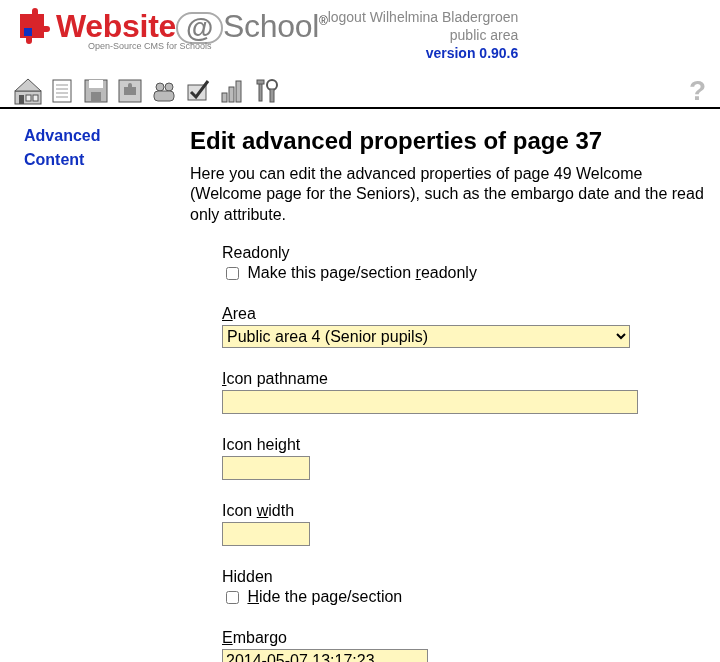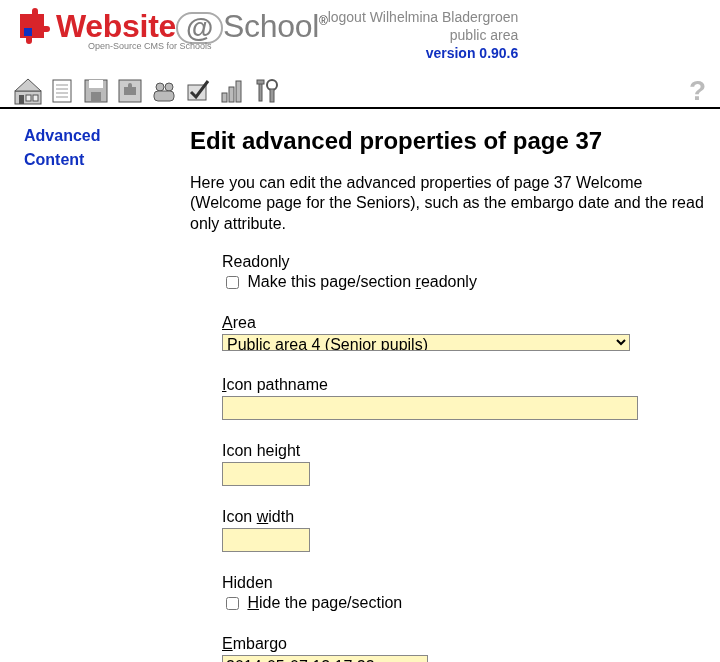--- a/index.html
+++ b/index.html
@@ -20,28 +20,28 @@
   .toolbar .icons{display:flex;gap:6px;}
   .toolbar .spacer{flex:1;}
   .tb-icon{width:28px;height:28px;display:flex;align-items:center;justify-content:center;}
   .help-icon{font-size:28px;font-weight:bold;color:#bbb;}
   .main{display:flex;}
   .sidebar{width:162px;padding:18px 0 0 24px;}
   .sidebar h2{font-size:26px;font-weight:bold;margin:0 0 20px 0;}
   .sidebar a{display:block;color:#1030C0;font-size:16px;text-decoration:none;margin-bottom:6px;font-weight:bold;}
   .sidebar a.active{}
   .content{flex:1;padding:18px 14px 0 4px;}
-  .content h1{font-size:24px;font-weight:bold;margin:0 0 18px 0;}
+  .content h1{font-size:24px;font-weight:bold;margin:0 0 9px 0;}
   .intro{font-size:16px;line-height:1.3;margin-bottom:18px;}
   .field-group{margin-bottom:22px;margin-left:32px;}
   .field-label{font-size:16px;margin-bottom:2px;}
   .chk-row{font-size:16px;}
   .chk-row input{margin-right:4px;vertical-align:middle;}
   .yellow-input{background:#FFF7BF;border:1px solid #888;font-size:16px;font-family:inherit;padding:1px 3px;height:20px;}
-  .yellow-select{background:#FFF7BF;border:1px solid #888;font-size:16px;font-family:inherit;height:17px;}
+  .yellow-select{background:#FFF7BF;border:1px solid #888;font-size:16px;font-family:inherit;height:23px;}
   .under{text-decoration:underline;}
   svg{display:block;}
 </style>
 </head>
 <body>
 
 <div class="header">
   <div class="logo">
     <svg width="42" height="40" viewBox="0 0 42 40">
       <path d="M6 6 h12 v-3 a3 3 0 0 1 6 0 v3 h6 v12 h3 a3 3 0 0 1 0 6 h-3 v6 h-12 v3 a3 3 0 0 1 -6 0 v-3 h-6 z" fill="#D8242A"></path>
@@ -128,21 +128,21 @@
 </div>
 
 <div class="main">
   <div class="sidebar">
     <a href="#" class="active">Advanced</a>
     <a href="#">Content</a>
   </div>
 
   <div class="content">
     <h1>Edit advanced properties of page 37</h1>
-    <div class="intro">Here you can edit the advanced properties of page 37 Welcome (Welcome page for the Seniors), such as the embargo date and the read only attribute.</div>
+    <div class="intro">Here you can edit the advanced properties of page 49 Welcome (Welcome page for the Seniors), such as the embargo date and the read only attribute.</div>
 
     <div class="field-group">
       <div class="field-label">Readonly</div>
       <div class="chk-row">
         <input type="checkbox" style="">
         <span>Make this page/section </span><span class="under">r</span><span>eadonly</span>
       </div>
     </div>
 
     <div class="field-group">

